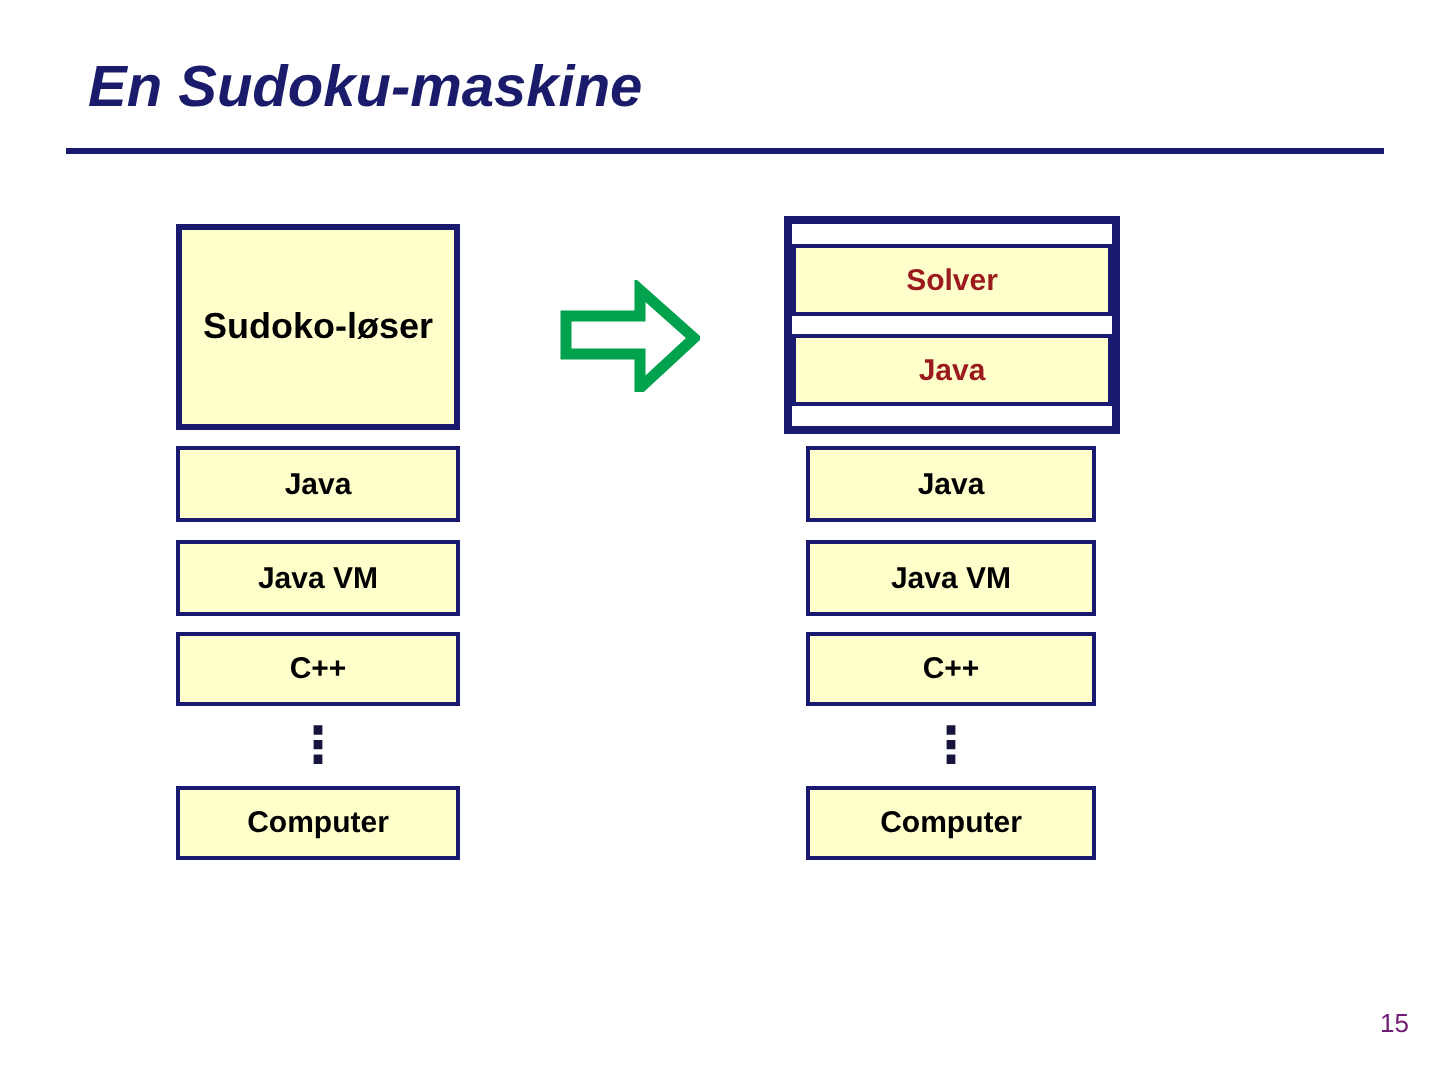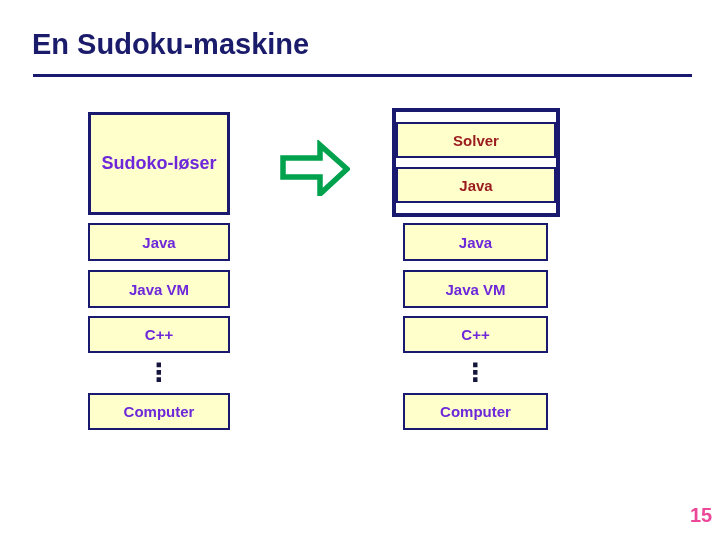--- a/index.html
+++ b/index.html
@@ -6,44 +6,45 @@
   .slide {
     position: relative;
     width: 720px;
     height: 540px;
     background: #ffffff;
     font-family: "Liberation Sans", sans-serif;
     overflow: hidden;
   }
   .title {
     position: absolute;
-    left: 32px;
+    left: 44px;
     top: 28px;
     font-size: 29px;
     font-weight: bold;
     color: #1b1b6b;
     white-space: nowrap;
+    font-style: italic;
   }
   .rule {
     position: absolute;
     left: 33px;
     top: 74px;
     width: 659px;
     height: 3px;
     background: #191970;
   }
   .box {
     position: absolute;
     box-sizing: border-box;
     background: #ffffcc;
     border: 2px solid #191970;
     display: flex;
     align-items: center;
     justify-content: center;
-    color: #6d28d9;
+    color: #000000;
     font-weight: bold;
     font-size: 15px;
     text-align: right;
   }
   .bigbox {
     left: 88px; top: 112px; width: 142px; height: 103px;
     border-width: 3px;
     font-size: 18px;
   }
   .outerbox {
@@ -97,23 +98,23 @@
   .dots-right { left: 403px; width: 145px; }
   .arrow {
     position: absolute;
     left: 280px;
     top: 140px;
   }
   .pagenum {
     position: absolute;
     left: 690px;
     top: 504px;
-    font-size: 20px;
-    font-weight: bold;
-    color: #ec4899;
+    font-size: 13px;
+    font-weight: normal;
+    color: #701a75;
   }
 </style>
 </head>
 <body>
 
 <div class="slide">
 
   <div class="title">En Sudoku-maskine</div>
   <div class="rule"></div>
 

